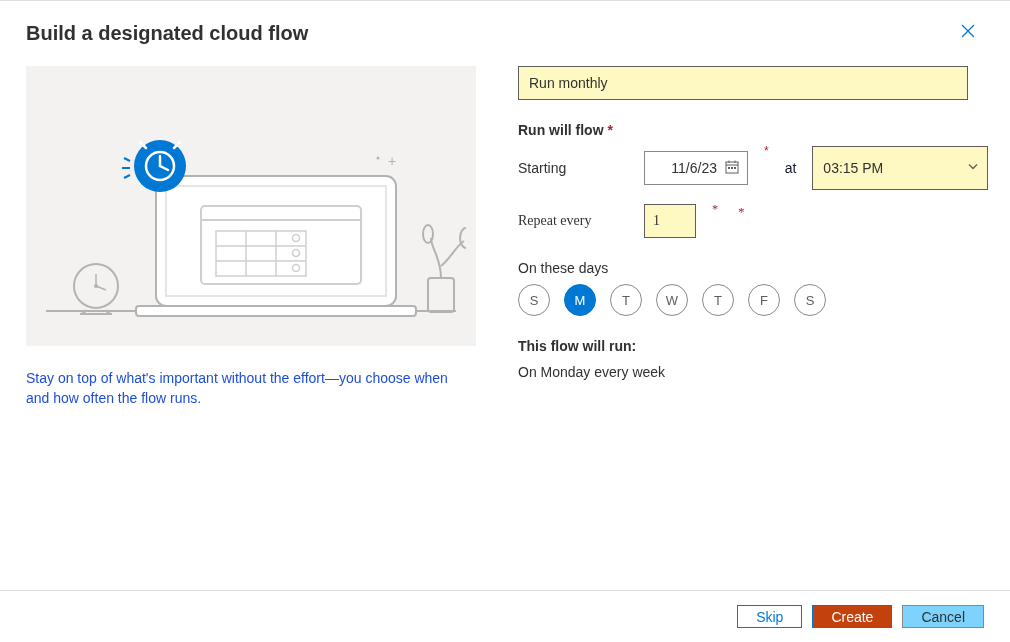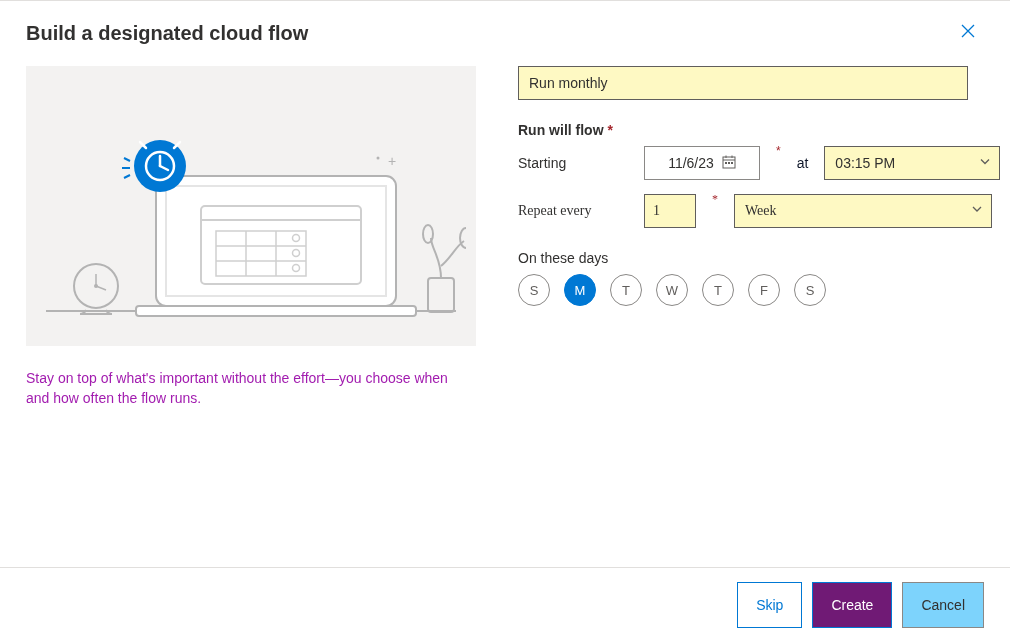--- a/index.html
+++ b/index.html
@@ -53,46 +53,46 @@
     width: 450px;
     height: 280px;
     background: #f3f2f1;
     display: flex;
     align-items: flex-end;
     justify-content: center;
     margin-bottom: 22px;
     position: relative;
     overflow: hidden;
   }
-  .desc { color: #a21caf; line-height: 1.45; margin-bottom: 18px; }
+  .desc { color: #1d4ed8; line-height: 1.45; margin-bottom: 18px; }
   .examples-heading { margin-bottom: 2px; }
   .examples { padding-left: 24px; line-height: 1.5; }
   .label { font-weight: 600; margin-bottom: 8px; display:block; color:#323130;}
   .req { color:#a4262c; }
   .text-input, .select-box, .num-input {
     border: 1px solid #605e5c;
     background: #fef9c3;
     font-size: 14px;
     font-family: inherit;
     color: #323130;
   }
   .text-input { width: 450px; height: 34px; padding: 0 10px; }
   .row { display:flex; align-items:center; gap:16px; margin-bottom: 6px;}
   .row-label { width: 110px; }
   .date-field {
-    width: 116px; height: 34px; border:1px solid #8a8886;
+    width: 104px; height: 34px; border:1px solid #8a8886;
     display:flex; align-items:center; padding:0 8px; gap:8px;
-    justify-content: center;
+    justify-content: flex-end;
   }
   .date-field span { color:#323130; }
   .cal-icon { color:#605e5c; font-size:14px; }
   .asterisk-sup { color:#a4262c; font-size:12px; align-self:flex-start; margin-top:-2px;}
   .at-label { color:#0f172a; }
   .select-box {
-    height:34px; padding:0 28px 0 10px;
+    height:44px; padding:0 28px 0 10px;
     position:relative; display:flex; align-items:center;
     min-width: 170px;
   }
   .chevron {
     position:absolute; right:8px; top:50%; transform:translateY(-50%);
     color:#605e5c; font-size:12px;
   }
   .num-input { width:52px; height:34px; padding:0 8px; }
   .days-row { display:flex; gap:14px; margin-top:4px; }
   .day-btn {
@@ -106,28 +106,28 @@
   }
   .section { margin-bottom: 22px; }
   .sub-heading { font-weight:600; margin-bottom:10px; display:block;}
   .summary-text { color:#323130; }
   .footer {
     border-top:1px solid #e1dfdd;
     display:flex; justify-content:flex-end;
     gap:10px; padding:14px 26px;
   }
   .btn {
-    height:46px; padding:0 18px;
+    height:23px; padding:0 18px;
     font-family:inherit; font-size:14px; cursor:pointer;
   }
   .btn-skip {
     border:1px solid #0078d4; background:#fff; color:#0078d4;
   }
   .btn-create {
-    border:1px solid #0078d4; background:#701a75; color:#fff;
+    border:1px solid #0078d4; background:#c2410c; color:#fff;
   }
   .btn-cancel {
     border:1px solid #8a8886; background:#7dd3fc; color:#323130;
   }
   .star-right { color:#a4262c; margin-left:4px; align-self:flex-start; font-size:13px;}
 </style>
 </head>
 <body>
 
 <div class="dialog">
@@ -231,45 +231,41 @@
                   <path d="M2 4 L6 8 L10 4" fill="none" stroke="#605e5c" stroke-width="1.3"></path>
                 </svg>
             </span>
           </div>
         </div>
 
         <div class="row" style="margin-top:14px;font-family:Liberation Serif, serif;">
           <span class="row-label">Repeat every</span>
           <input class="num-input" value="1" style="">
           <span class="asterisk-sup">*</span>
-          <div class="select-box" style="min-width:258px">
-            <span>Week</span>
-            <span class="chevron">
-              <svg width="12" height="12" viewBox="0 0 12 12">
-                  <path d="M2 4 L6 8 L10 4" fill="none" stroke="#605e5c" stroke-width="1.3"></path>
-                </svg>
-            </span>
-          </div>
           <span class="star-right">*</span>
         </div>
       </div>
 
       <div class="section">
         <span class="label" style="font-weight:400">On these days</span>
         <div class="days-row">
           <button class="day-btn">S</button>
           <button class="day-btn selected">M</button>
           <button class="day-btn">T</button>
           <button class="day-btn">W</button>
           <button class="day-btn">T</button>
           <button class="day-btn">F</button>
           <button class="day-btn">S</button>
         </div>
       </div>
 
+      <div class="section">
+        <span class="sub-heading">This flow will run:</span>
+        <span class="summary-text">On Monday every week</span>
+      </div>
 
     </div>
   </div>
 
   <div class="footer">
     <button class="btn btn-skip">Skip</button>
     <button class="btn btn-create">Create</button>
     <button class="btn btn-cancel">Cancel</button>
   </div>
 

